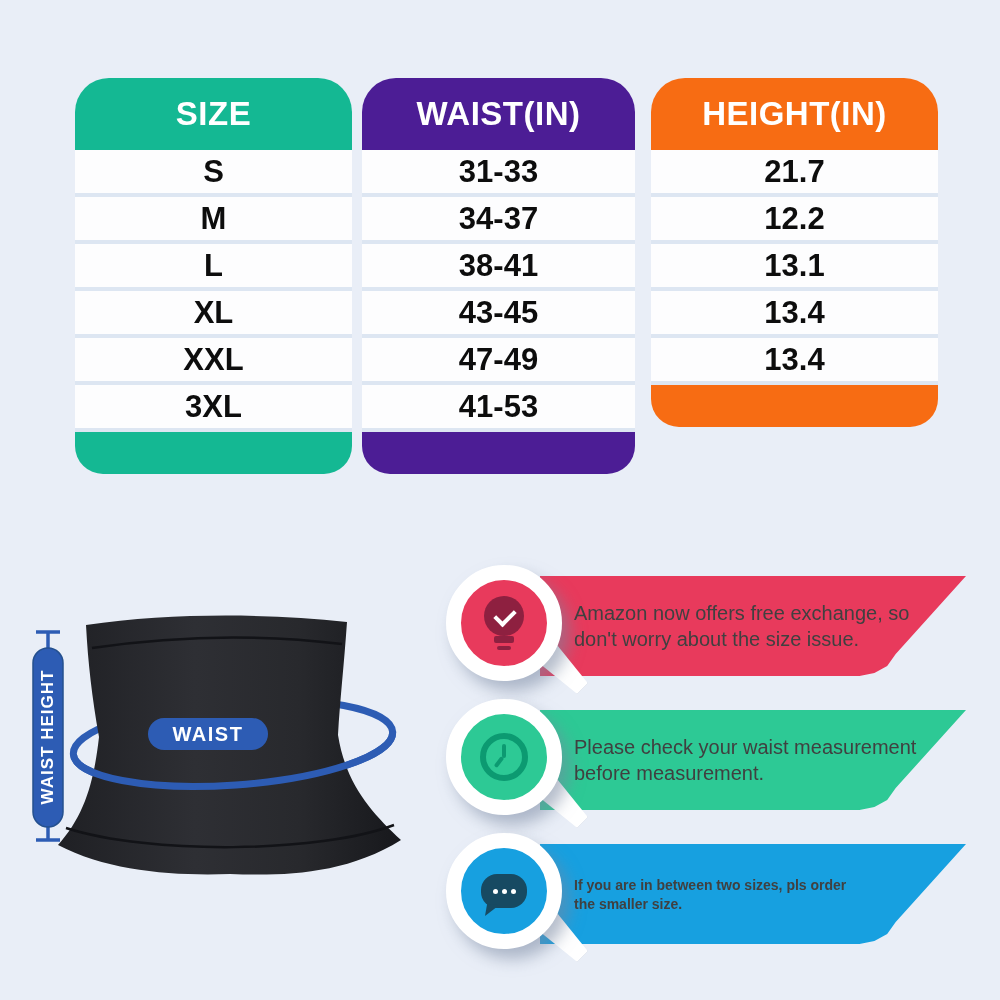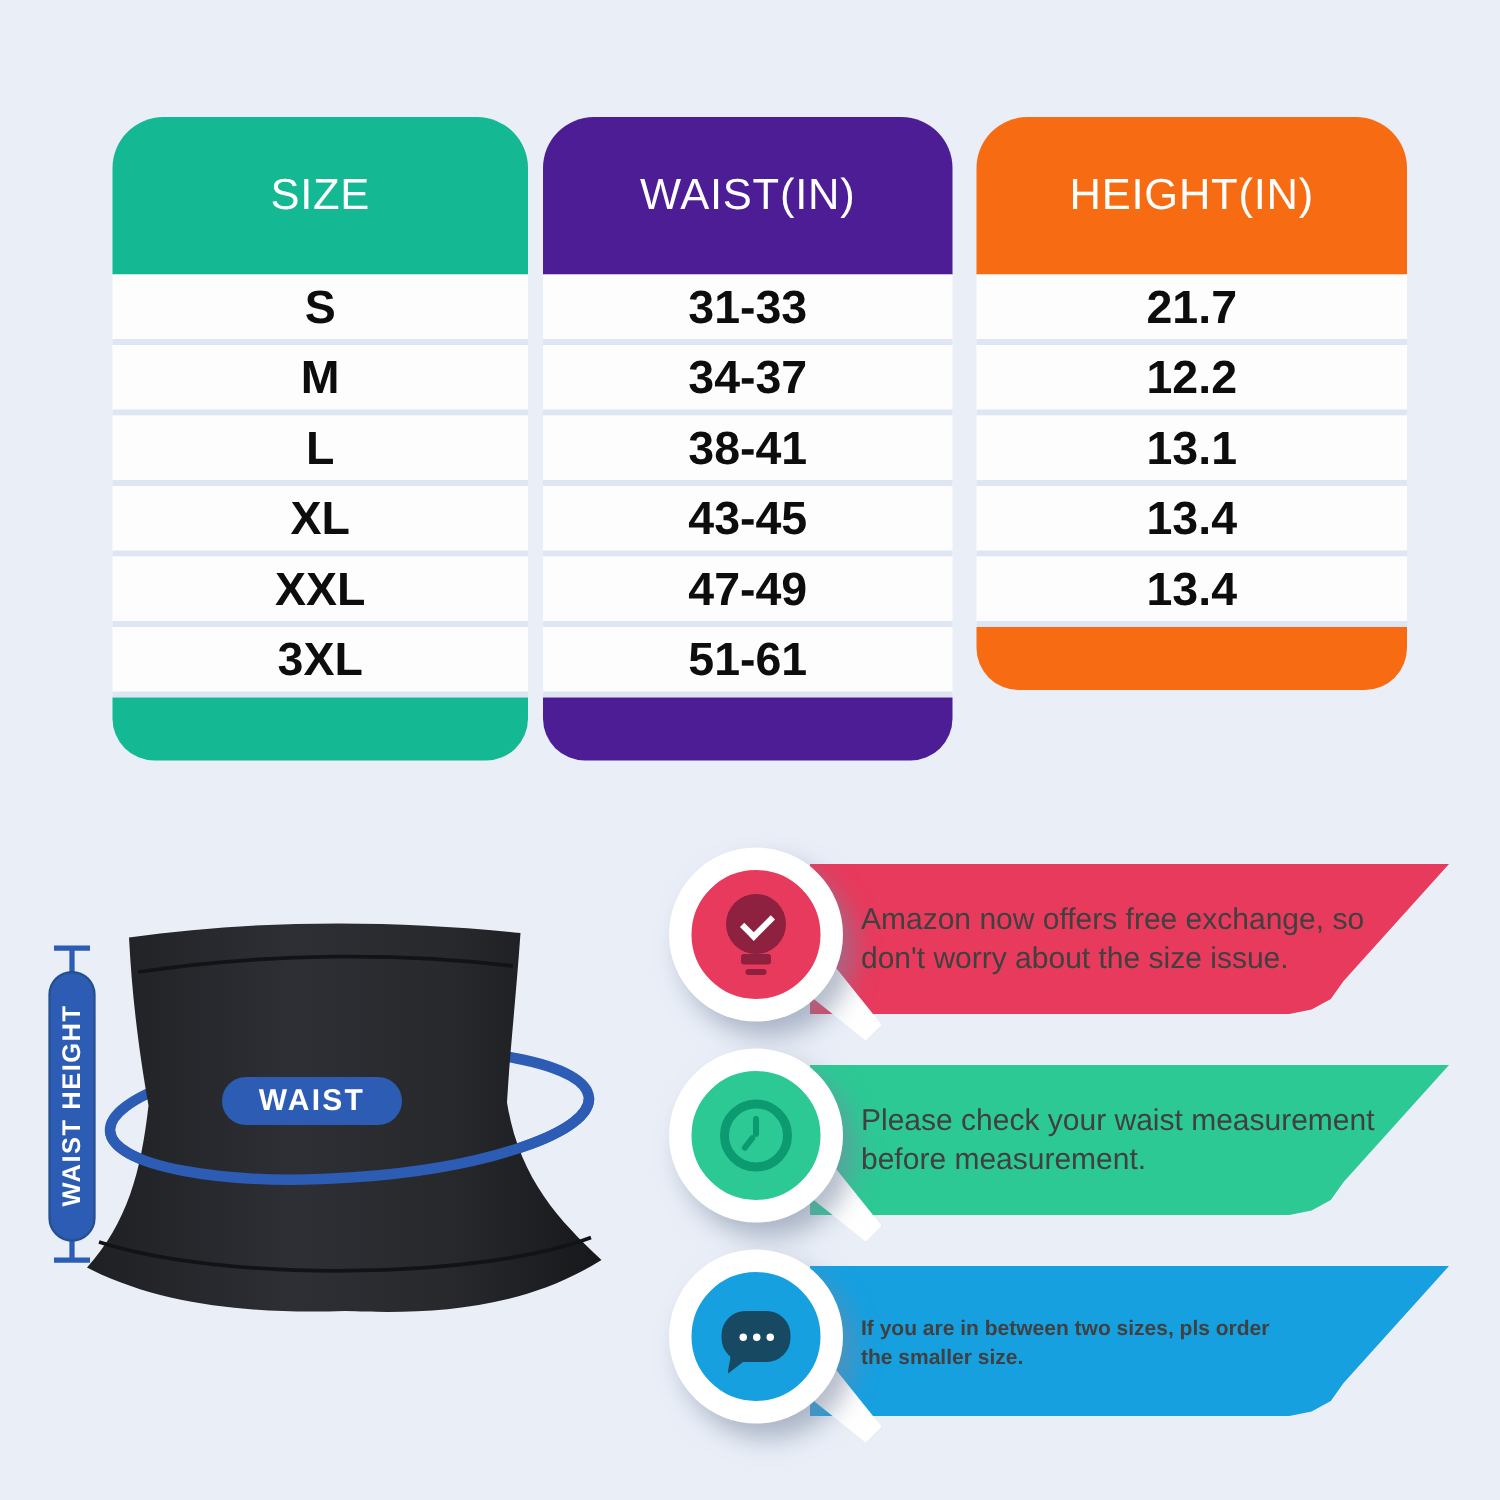--- a/index.html
+++ b/index.html
@@ -4,22 +4,22 @@
 <style>
   html,body{margin:0;padding:0;}
   body{width:1000px;height:1000px;background:#e9eef7;font-family:"Liberation Sans",sans-serif;position:relative;overflow:hidden;}
   .canvas{position:absolute;inset:0;width:1000px;height:1000px;}
 
   
   .col{position:absolute;top:78px;}
   .col-size{left:75px;width:277px;}
   .col-waist{left:362px;width:273px;}
   .col-height{left:627px;width:287px;padding-left:24px;}
-  .col-head{height:105px;border-radius:34px 34px 0 0;display:flex;align-items:center;justify-content:center;
-            color:#fff;font-size:29px;font-weight:400;letter-spacing:.5px;}
+  .col-head{height:72px;border-radius:34px 34px 0 0;display:flex;align-items:center;justify-content:center;
+            color:#fff;font-size:33px;font-weight:700;letter-spacing:.5px;}
   .col-green .col-head,.col-green .col-foot{background:#14b893;}
   .col-blue  .col-head,.col-blue  .col-foot{background:#4c1d95;}
   .col-orange .col-head,.col-orange .col-foot{background:#f76c13;}
   .col-cell{height:43px;background:#fdfdfe;border-bottom:4px solid #dde6f2;display:flex;align-items:center;justify-content:center;
             font-size:31px;font-weight:700;color:#0d0d0d;}
   .col-foot{height:42px;border-radius:0 0 28px 28px;}
 
   
   .illus-svg{position:absolute;left:0;top:585px;}
   .waist-pill-label{position:absolute;left:148px;top:718px;width:120px;height:32px;line-height:32px;text-align:center;
@@ -83,21 +83,21 @@
     <div class="col-foot"></div>
   </div>
 
   <div class="col col-waist col-blue">
     <div class="col-head">WAIST(IN)</div>
     <div class="col-cell">31-33</div>
     <div class="col-cell">34-37</div>
     <div class="col-cell">38-41</div>
     <div class="col-cell">43-45</div>
     <div class="col-cell">47-49</div>
-    <div class="col-cell">51-61</div>
+    <div class="col-cell">41-53</div>
     <div class="col-foot"></div>
   </div>
 
   <div class="col col-height col-orange">
     <div class="col-head">HEIGHT(IN)</div>
     <div class="col-cell">21.7</div>
     <div class="col-cell">12.2</div>
     <div class="col-cell">13.1</div>
     <div class="col-cell">13.4</div>
     <div class="col-cell">13.4</div>

